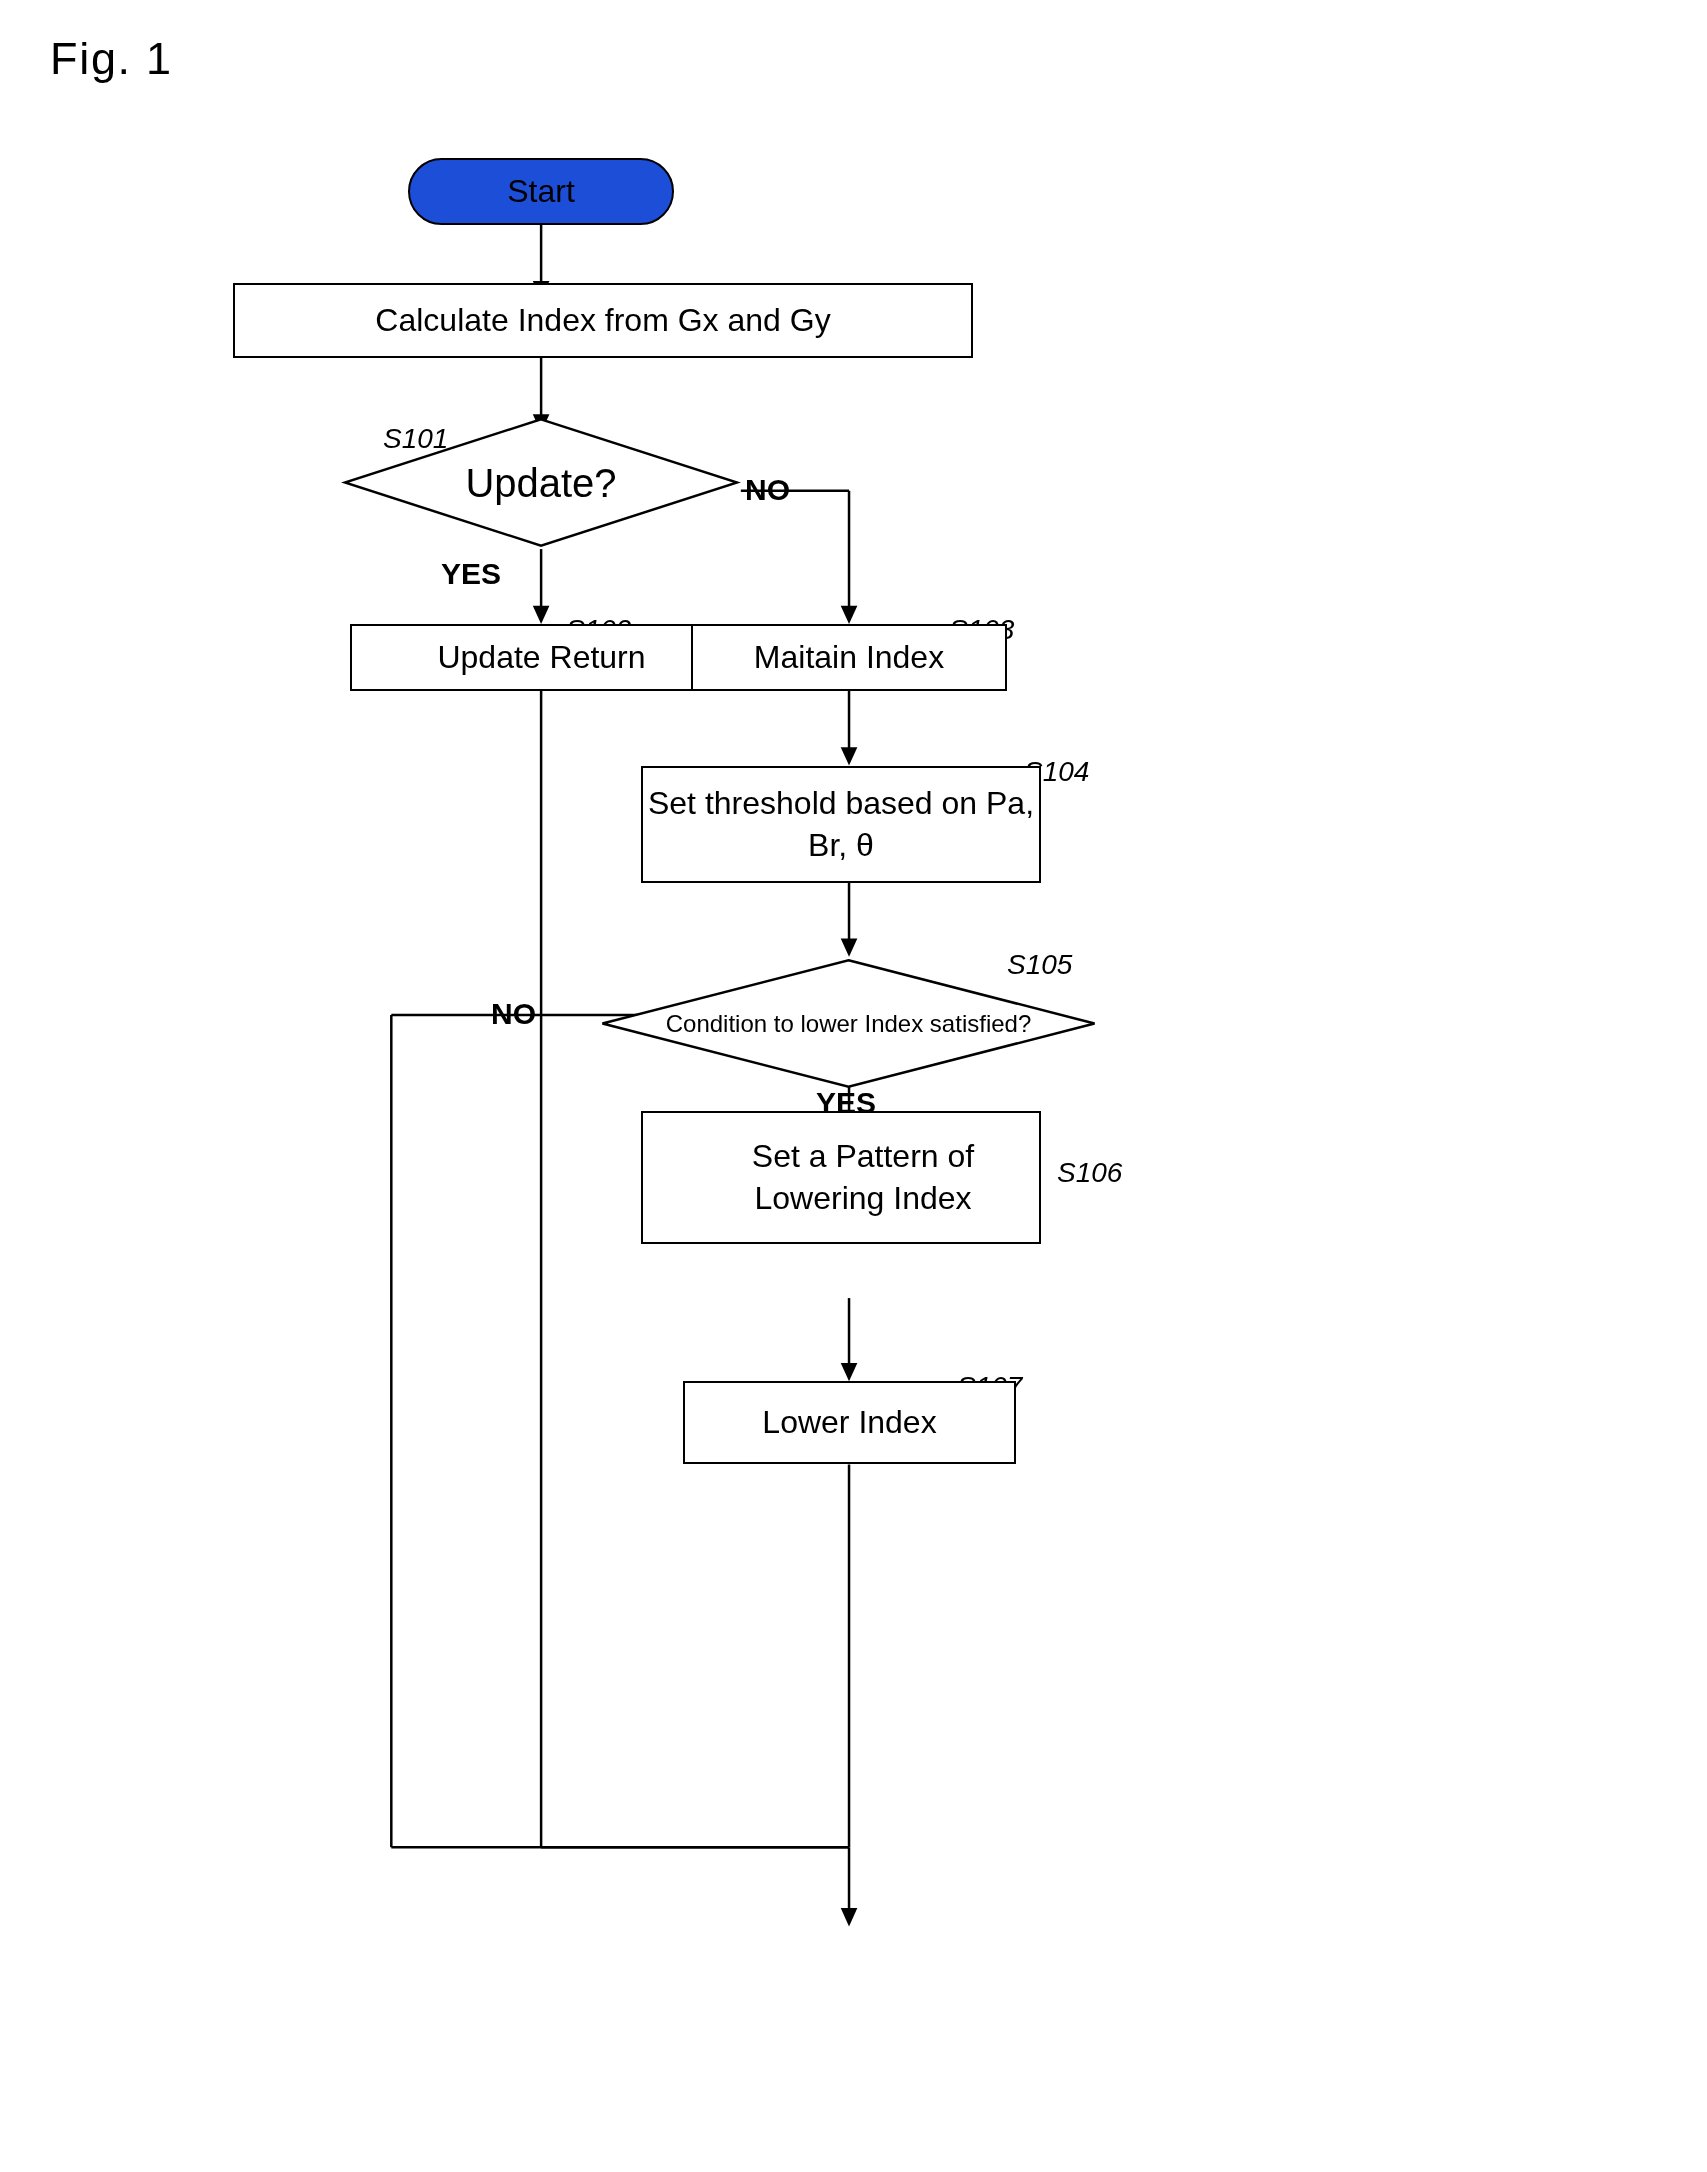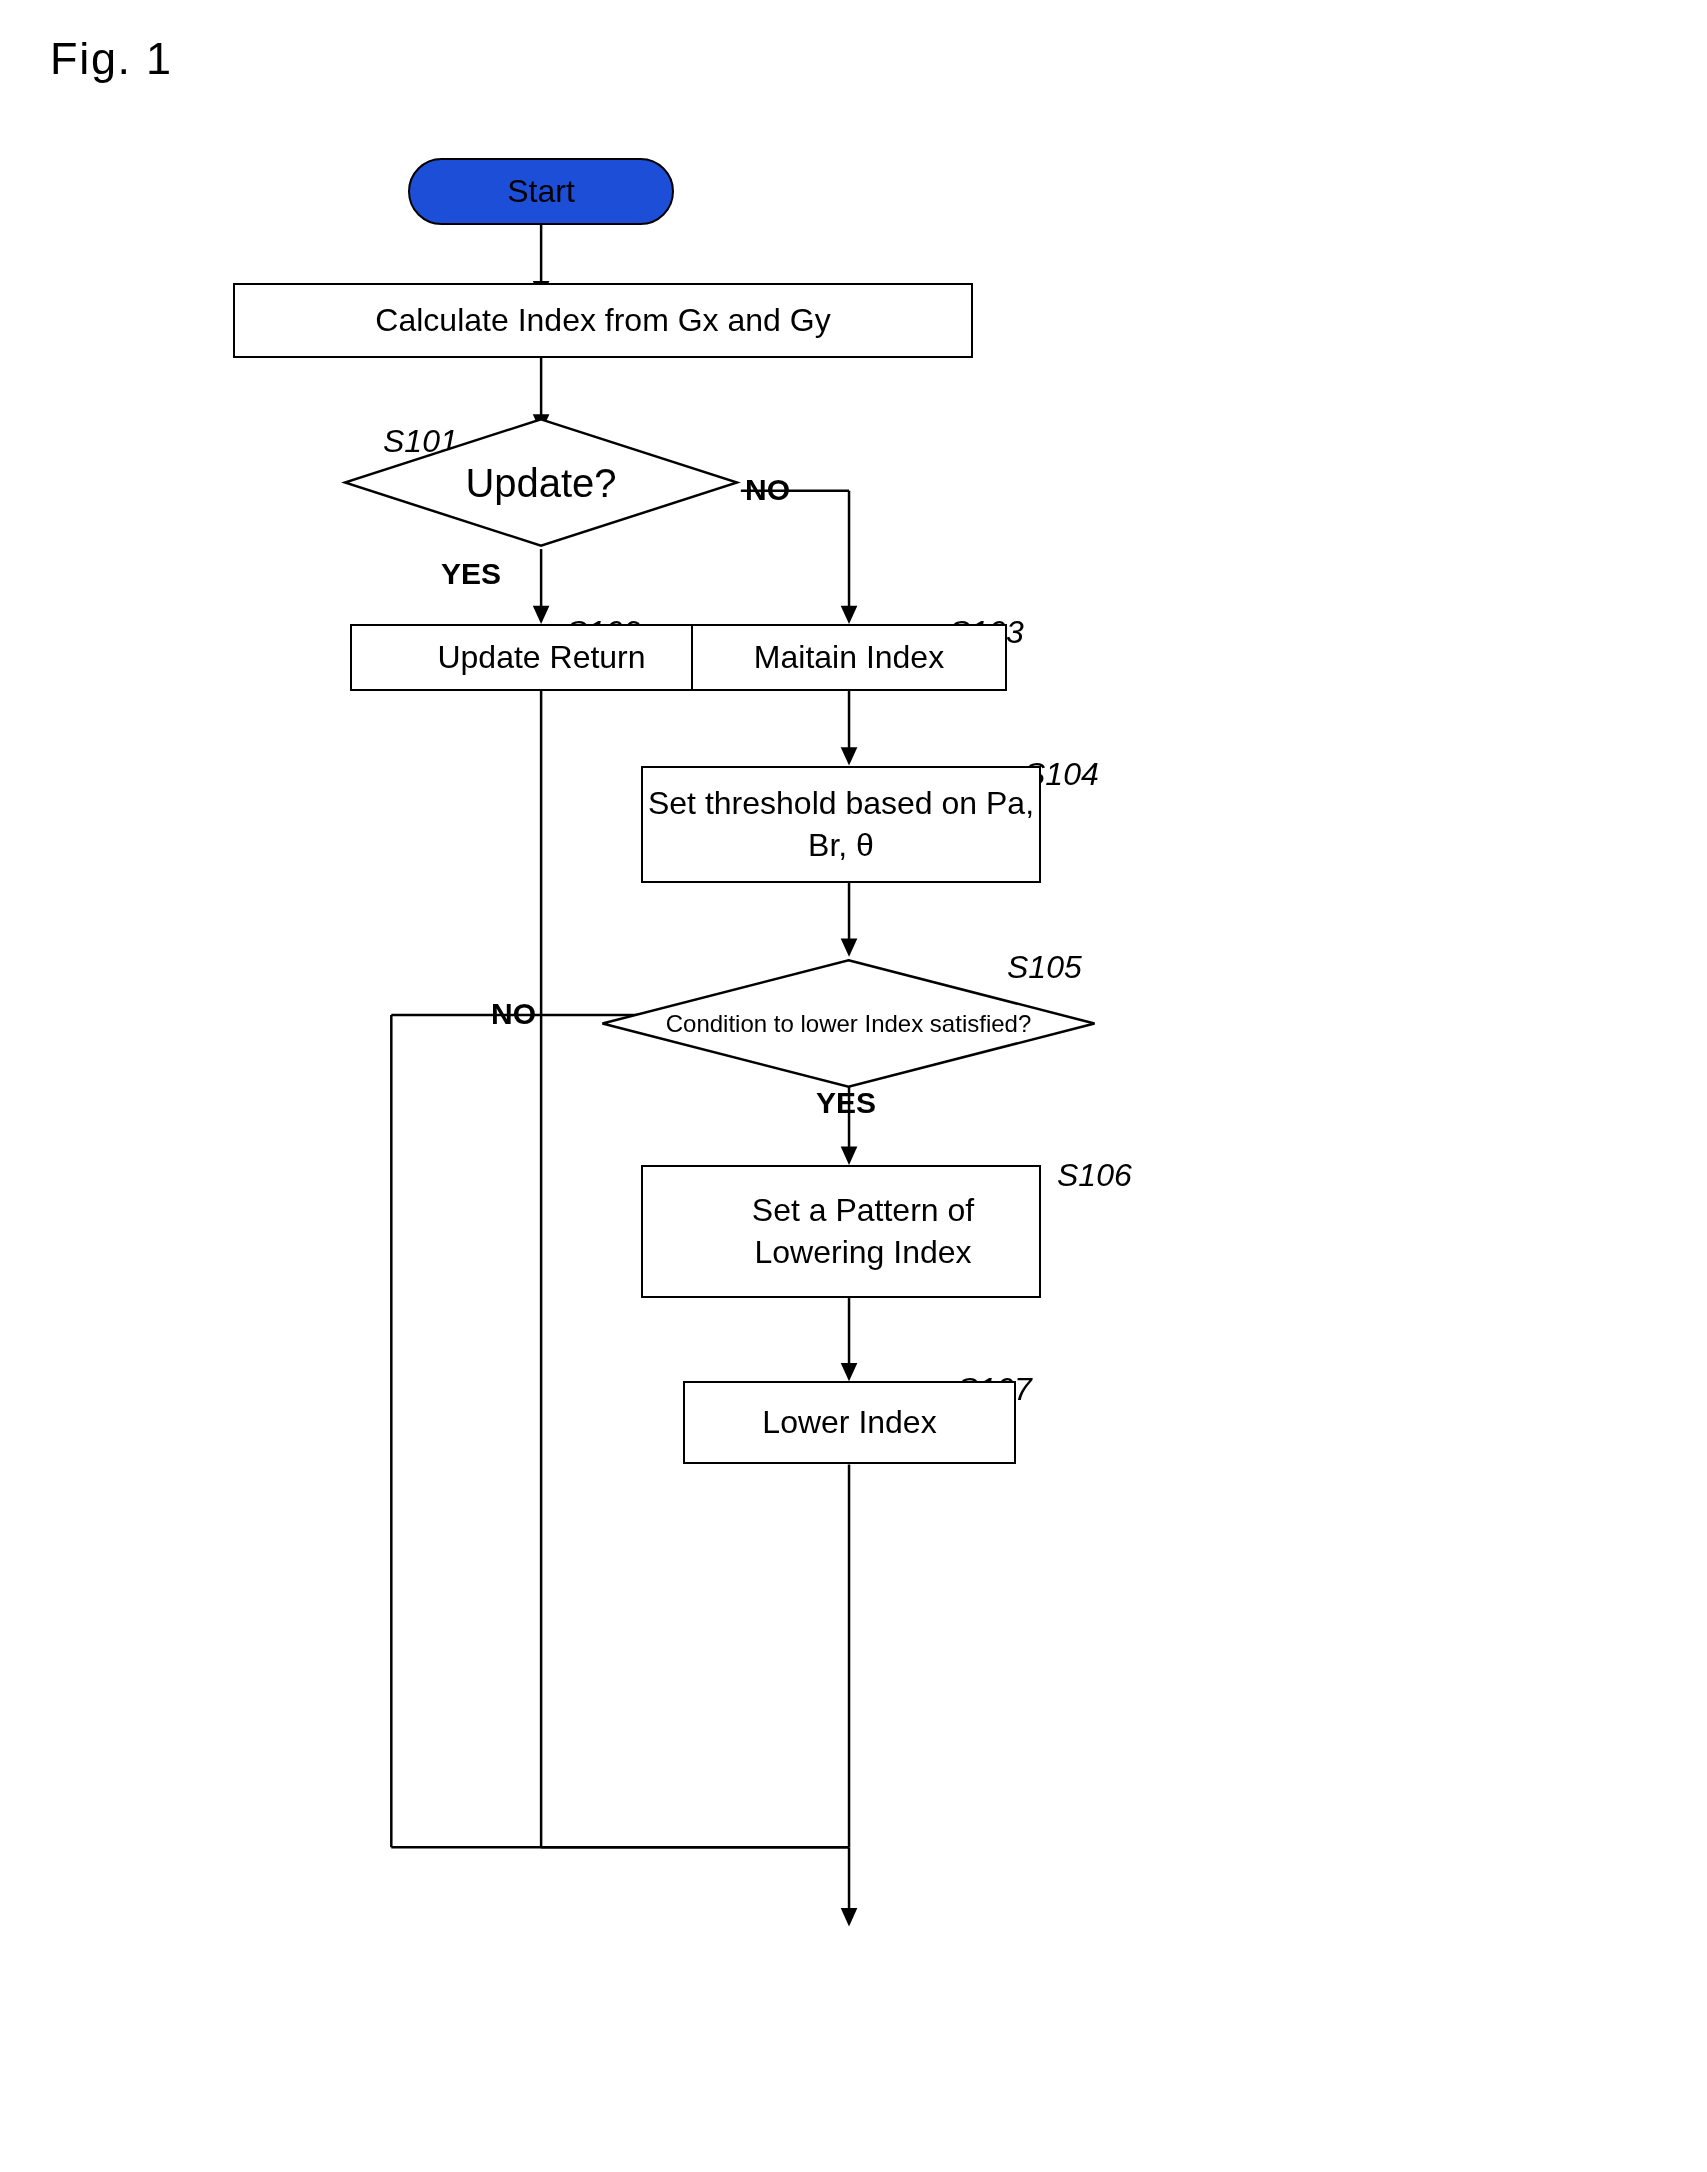--- a/index.html
+++ b/index.html
@@ -67,21 +67,21 @@
       position: relative;
       z-index: 2;
       font-size: 40px;
       text-align: center;
       line-height: 1.3;
     }
 
     
     .step-label {
       position: absolute;
-      font-size: 32px;
+      font-size: 28px;
       font-style: italic;
     }
 
     
     .arrows-svg {
       position: absolute;
       top: 0; left: 0;
       width: 100%;
       height: 100%;
       pointer-events: none;
@@ -217,21 +217,21 @@
   </div>
 
   <div class="arrow-label" style="left:366px; top:914px;">
     <span>NO</span>
   </div>
 
   <div class="step-label" style="left:932px; top:1074px;">
     <span>S106</span>
   </div>
 
-  <div class="fc-shape fc-rect" style="left:516px; top:1082px; width:400px; height:133px;padding-left:44px;">
+  <div class="fc-shape fc-rect" style="left:516px; top:1028px; width:400px; height:133px;padding-left:44px;">
     <span>Set a Pattern of
 Lowering Index</span>
   </div>
 
   <div class="step-label" style="left:832px; top:1288px;">
     <span>S107</span>
   </div>
 
   <div class="fc-shape fc-rect" style="left:558px; top:1298px; width:333px; height:83px;">
     <span>Lower Index</span>

